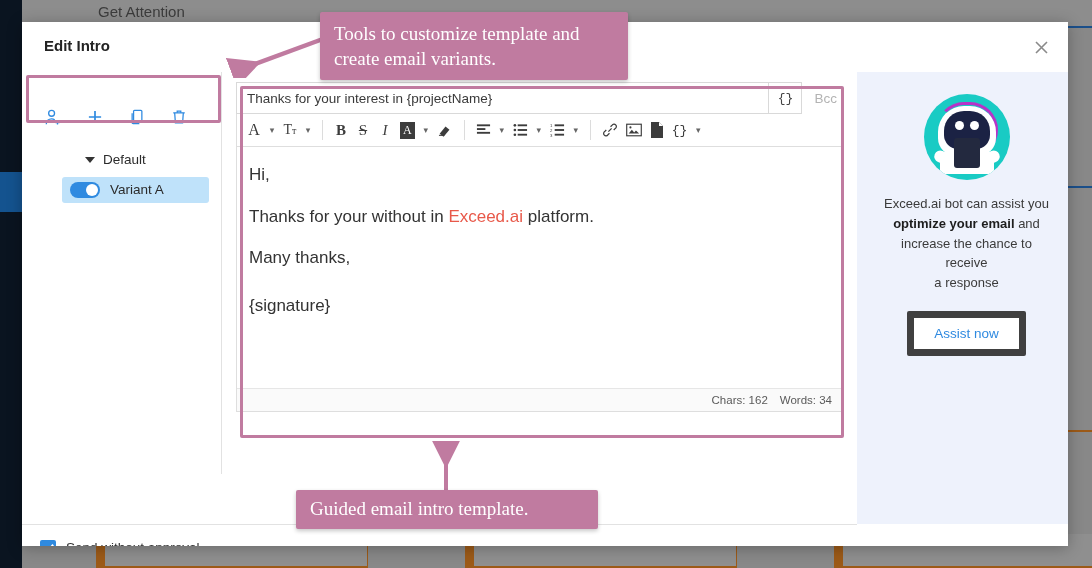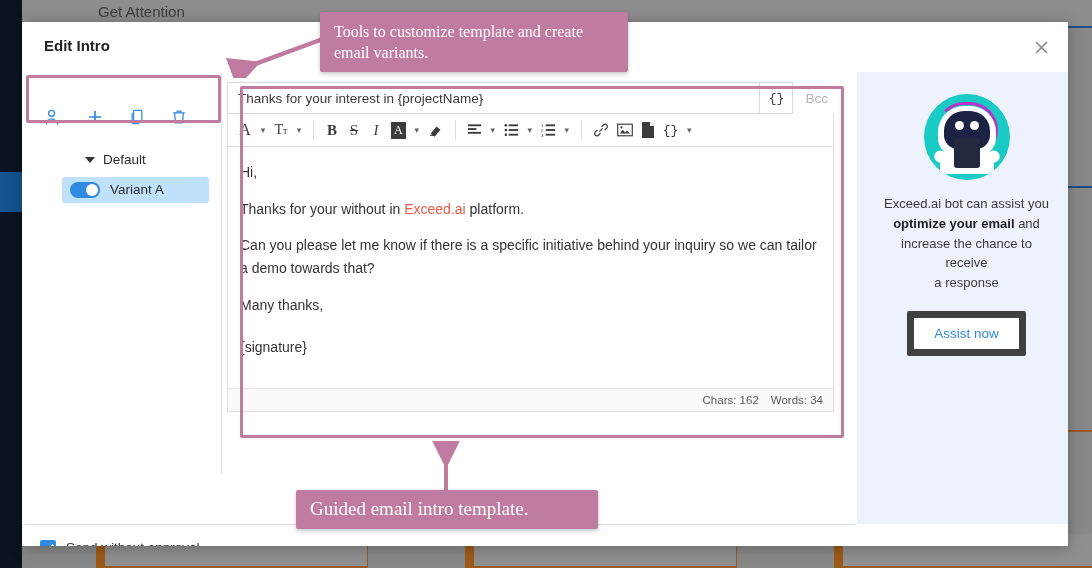--- a/index.html
+++ b/index.html
@@ -107,21 +107,21 @@
     background: #2f8ae0; position: relative; flex: none;
   }
   .toggle::after {
     content:""; position: absolute; right: 2px; top: 2px;
     width: 12px; height: 12px; border-radius: 50%; background: #fff;
   }
   .variant-label { font-size: 13.5px; color: #2b2b2b; }
 
   
   .editor-panel {
-    position: absolute; left: 191px; top: 0; width: 635px; height: 402px;
+    position: absolute; left: 200px; top: 0; width: 635px; height: 402px;
     padding: 10px 14px 0 14px;
   }
   .subject-row { display: flex; align-items: stretch; height: 32px; }
   .subject-input {
     flex: 1; border: 1px solid #d9d9d9; border-right: 0;
     padding: 0 10px; font-size: 13.5px; color: #3a3a3a;
     display: flex; align-items: center; background:#fff;
   }
   .subject-token-btn {
     width: 34px; border: 1px solid #d9d9d9;
@@ -147,21 +147,21 @@
   .tb-chev { width: 14px; color: #666; font-size: 9px; cursor: pointer;
     display:flex; align-items:center; justify-content:center; }
   .tb-sep { width: 1px; height: 20px; background: #dcdcdc; margin: 0 7px; }
   .tb-item svg { display:block; }
 
   .rte-body {
     border: 1px solid #dedede; border-top: 0;
     height: 265px; padding: 14px 12px 0 12px;
     background: #fff; position: relative; overflow: hidden;
   }
-  .rte-body p { font-size: 14px; color: #333; line-height: 1.62; margin-bottom: 14px; }
+  .rte-body p { font-size: 17px; color: #333; line-height: 1.62; margin-bottom: 14px; }
   .rte-body p:last-of-type { margin-bottom: 0; }
   .rte-link { color: #e8594a; }
 
   .rte-status {
     position: absolute; left: 0; right: 0; bottom: 0; height: 23px;
     border-top: 1px solid #e6e6e6; background: #fafafa;
     display: flex; align-items: center; justify-content: flex-end;
     padding-right: 10px; gap: 12px;
     font-size: 11.5px; color: #5a5a5a;
   }
@@ -239,21 +239,21 @@
     position: absolute;
     background: #c07ba0;
     color: #ffffff;
     font-family: "Liberation Serif", serif;
     box-shadow: 0 2px 4px rgba(0,0,0,.22);
     border-radius: 2px;
     z-index: 60;
   }
   #ann-tools {
     left: 320px; top: 12px; width: 308px;
-    padding: 9px 14px; font-size: 16px; line-height: 1.32;
+    padding: 9px 14px; font-size: 19px; line-height: 1.32;
   }
   #ann-template {
     left: 296px; top: 490px; width: 302px;
     padding: 7px 14px; font-size: 19px; line-height: 1.3;
   }
   .ann-outline {
     position: absolute; border: 3px solid #c07ba0; z-index: 55;
     pointer-events: none; border-radius: 2px;
   }
   #outline-tools { left: 26px; top: 75px; width: 195px; height: 48px; }
@@ -413,21 +413,20 @@
           </div>
           <div class="tb-item" style="font-family:'Liberation Mono',monospace;font-size:13px;">{}</div>
           <div class="tb-chev">▾</div>
         </div>
 
         <div class="rte-body">
           <p>Hi,</p>
           <p>
             <span>Thanks for your without in </span><span class="rte-link">Exceed.ai</span><span> platform.</span>
           </p>
-          <p>Can you please let me know if there is a specific initiative behind your inquiry so we can tailor a demo towards that?</p>
           <p>Many thanks,</p>
           <p style="margin-top:20px;">{signature}</p>
 
           <div class="rte-status">
             <span>Chars: 162</span>
             <span>Words: 34</span>
           </div>
         </div>
       </div>
 

